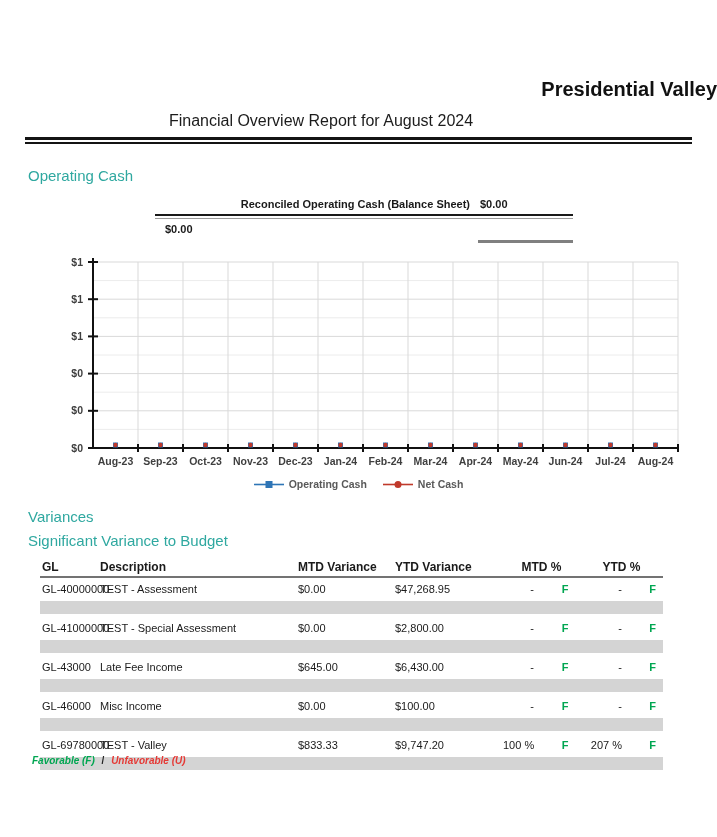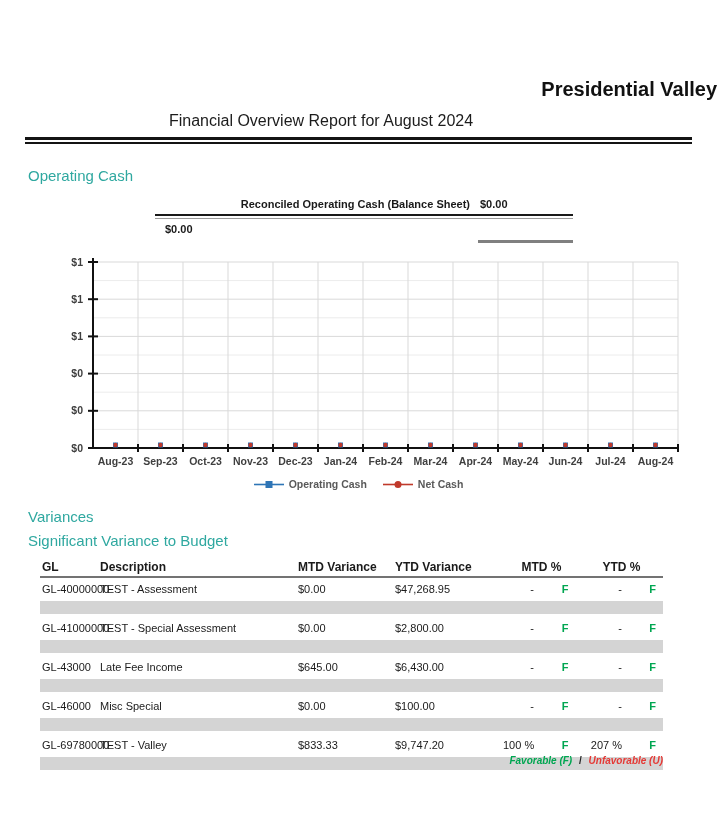--- a/index.html
+++ b/index.html
@@ -45,21 +45,21 @@
   .vrow{display:grid;grid-template-columns:58px 198px 97px 110px 47px 30px 62px 21px;
         align-items:center;height:21px;font-size:11px;}
   .vrow .cell{padding-left:2px;white-space:nowrap;}
   .vrow .num{text-align:left;}
   .vrow .pct{text-align:right;padding-right:16px;padding-left:0;}
   .vrow .pct2{text-align:right;padding-right:20px;padding-left:0;}
   .vrow .flag{text-align:center;color:#00a651;font-weight:bold;padding-left:0;}
   .spacer{height:13px;background:#d4d4d4;margin-bottom:3px;}
   .vrow + .spacer{margin-top:2px;}
 
-  .footnote{position:absolute;left:40px;top:755px;width:623px;text-align:right;
+  .footnote{position:absolute;left:32px;top:755px;width:623px;text-align:left;
             font-size:10px;font-style:italic;font-weight:bold;}
   .footnote .fav{color:#00a651;}
   .footnote .sep{color:#222;font-style:normal;margin:0 4px;}
   .footnote .unfav{color:#e53935;}
 </style>
 </head>
 <body>
 
 <div class="page">
 
@@ -233,21 +233,21 @@
       <div class="cell num">$645.00</div>
       <div class="cell num">$6,430.00</div>
       <div class="cell pct">-</div>
       <div class="cell flag">F</div>
       <div class="cell pct2">-</div>
       <div class="cell flag">F</div>
     </div>
   <div class="spacer"></div>
     <div class="vrow">
       <div class="cell">GL-46000</div>
-      <div class="cell">Misc Special</div>
+      <div class="cell">Misc Income</div>
       <div class="cell num">$0.00</div>
       <div class="cell num">$100.00</div>
       <div class="cell pct">-</div>
       <div class="cell flag">F</div>
       <div class="cell pct2">-</div>
       <div class="cell flag">F</div>
     </div>
   <div class="spacer"></div>
     <div class="vrow">
       <div class="cell">GL-69780000</div>

